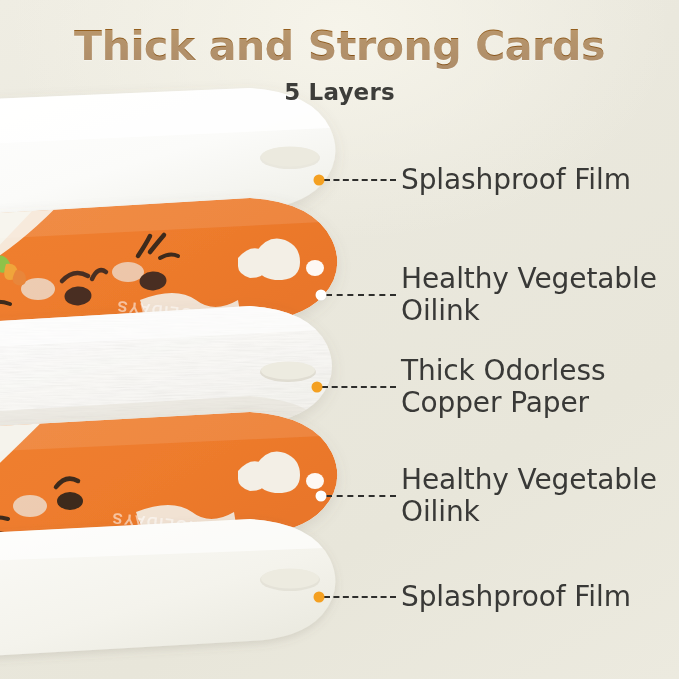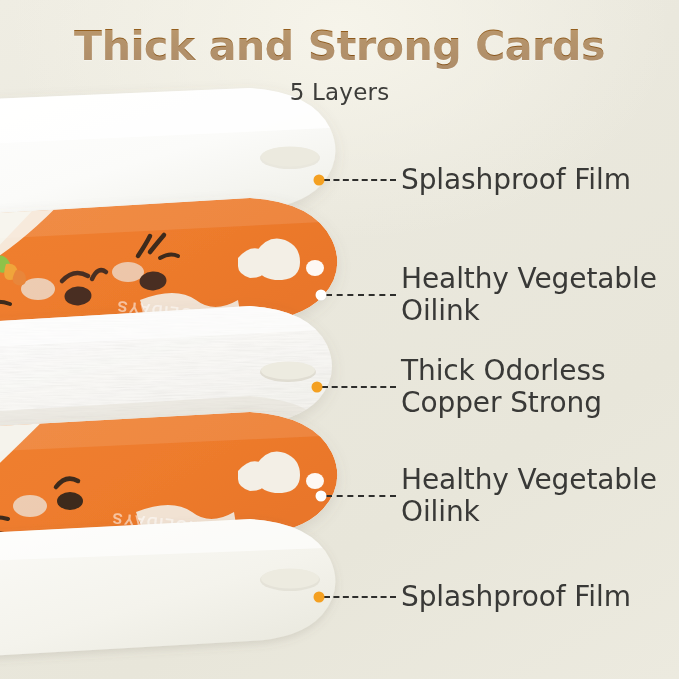--- a/index.html
+++ b/index.html
@@ -37,21 +37,21 @@
     color: #98611f;
     background: linear-gradient(180deg, #a97026 0%, #8e5a1c 55%, #82501a 100%);
     -webkit-background-clip: text;
     background-clip: text;
     -webkit-text-fill-color: transparent;
     text-shadow: 0 1px 0 rgba(255,255,255,0.35);
   }
   #subtitle {
     margin: 9px 0 0 0;
     font-size: 23px;
-    font-weight: normal;
+    font-weight: bold;
     color: #3d3d3a;
     letter-spacing: 0.2px;
   }
 
   
   #illustration {
     position: absolute;
     left: 0; top: 0;
     width: 400px;
     height: 679px;
@@ -309,21 +309,21 @@
       <span class="dot white"></span>
       <span class="leader"></span>
       <span class="cl-text">Healthy Vegetable
 Oilink</span>
     </div>
 
     <div class="callout" id="callout-3">
       <span class="dot orange"></span>
       <span class="leader"></span>
       <span class="cl-text">Thick Odorless
-Copper Strong</span>
+Copper Paper</span>
     </div>
 
     <div class="callout" id="callout-4">
       <span class="dot white"></span>
       <span class="leader"></span>
       <span class="cl-text">Healthy Vegetable
 Oilink</span>
     </div>
 
     <div class="callout" id="callout-5">

